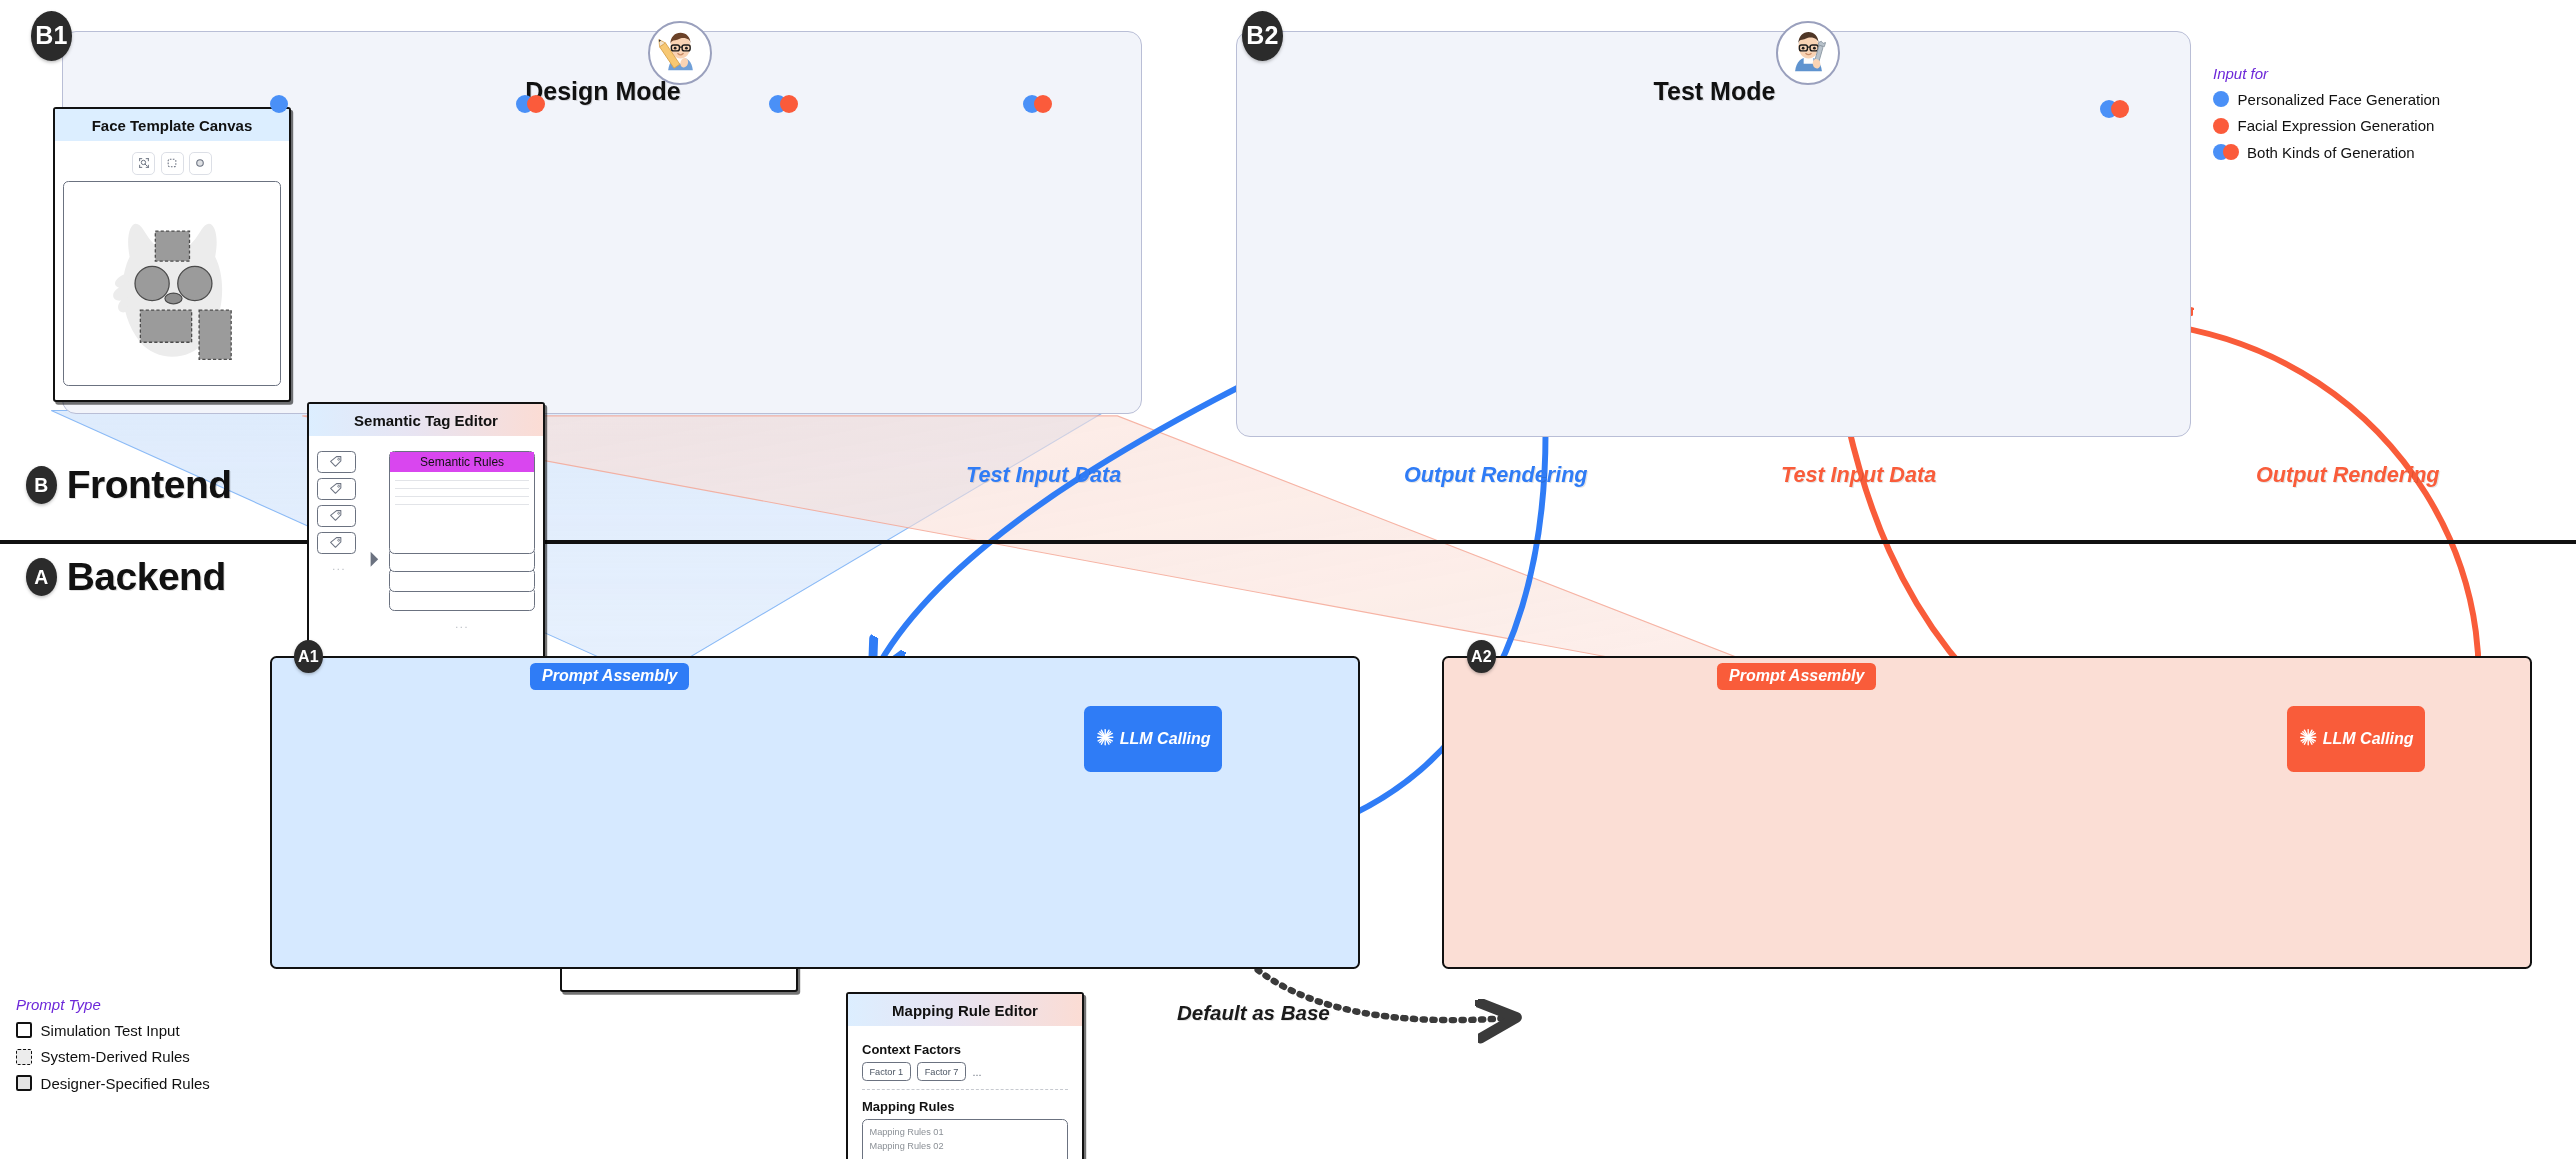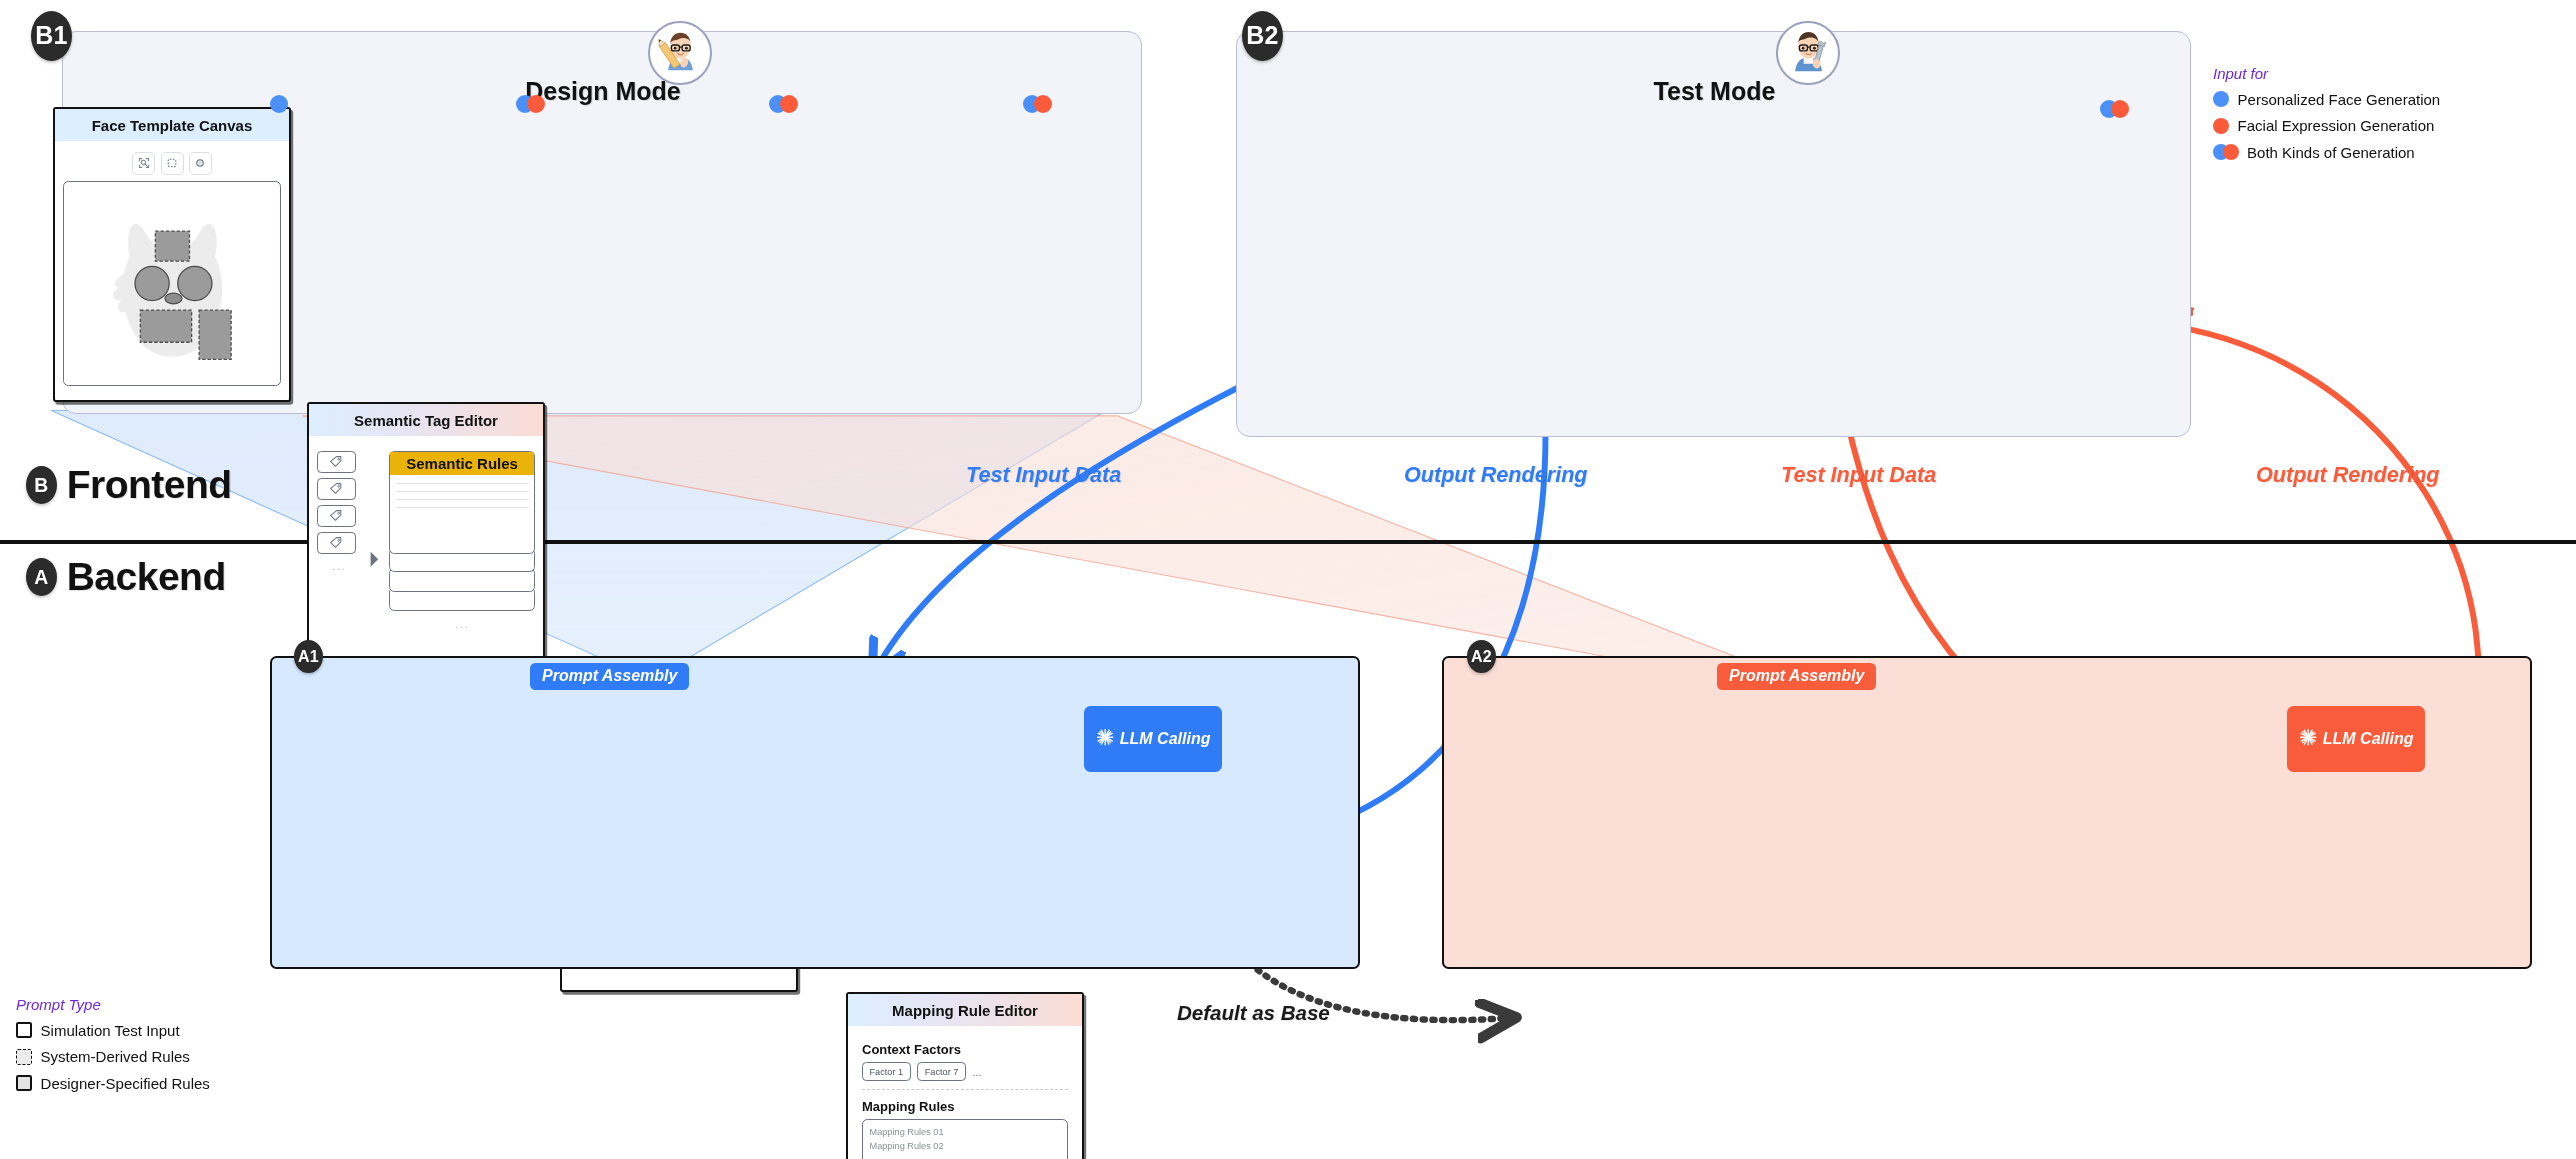--- a/index.html
+++ b/index.html
@@ -109,21 +109,21 @@
   .dashdiv { border-top: 1.6px dashed #c7cad0; margin: 8.6px 0; }
   .map-box { border:1.1px solid #6b7280; border-radius:5.4px; padding:6.5px; }
   .map-line { font-size:9.2px; color:#8b9096; margin-bottom:4.3px; }
 
   .tag-pill { width:39px; height:21.6px; border:1.1px solid #6b7280; border-radius:4.3px;
     display:flex; align-items:center; justify-content:center; margin-bottom:5.4px; background:#fff;}
   .sem-stack { position:relative; }
   .sem-card {
     border:1.1px solid #6b7280; border-radius:5.4px; background:#fff; position:absolute; left:0; width:100%;
   }
-  .sem-title { background:#eab308; font-size:15px; font-weight:700; text-align:center; padding:3.2px 0; color:#111;}
+  .sem-title { background:#d946ef; font-size:12px; font-weight:400; text-align:center; padding:3.2px 0; color:#111;}
   .sem-line { height:0.5px; background:#e2e4e8; margin: 7.6px 5.4px; }
 
   
   .be-panel { border-radius: 6.5px; border:2.2px solid #111; }
   .be-blue { background:#d6e9ff; }
   .be-red  { background:#fbded5; }
 
   .pa-pill {
     color:#fff; font-weight:800; font-style:italic; font-size:16px;
     padding: 4.3px 12px; border-radius: 5.4px; white-space:nowrap; z-index:50;

